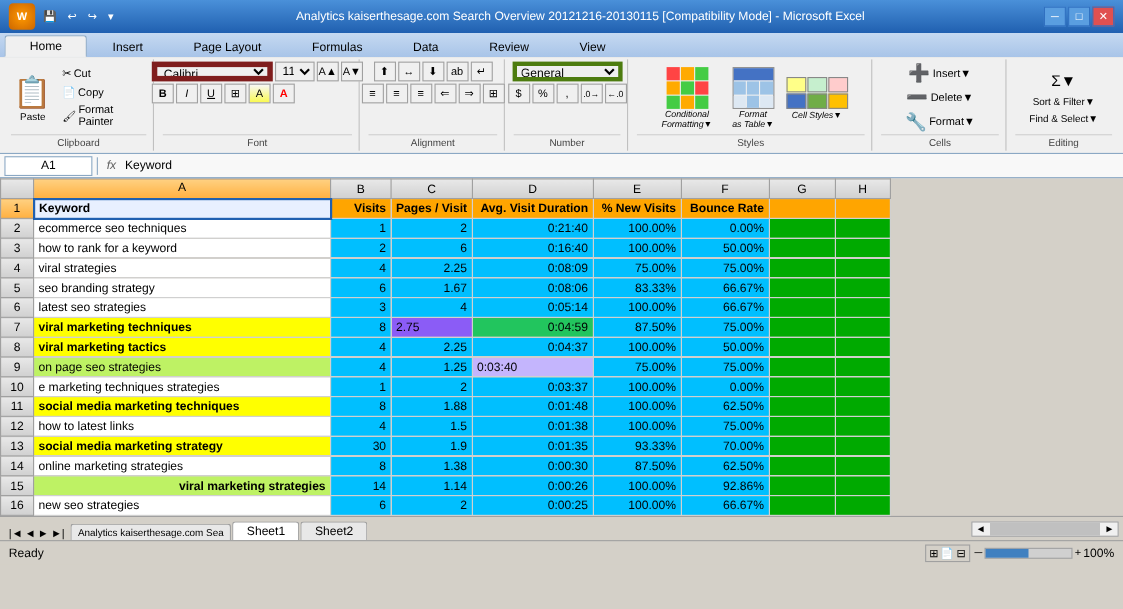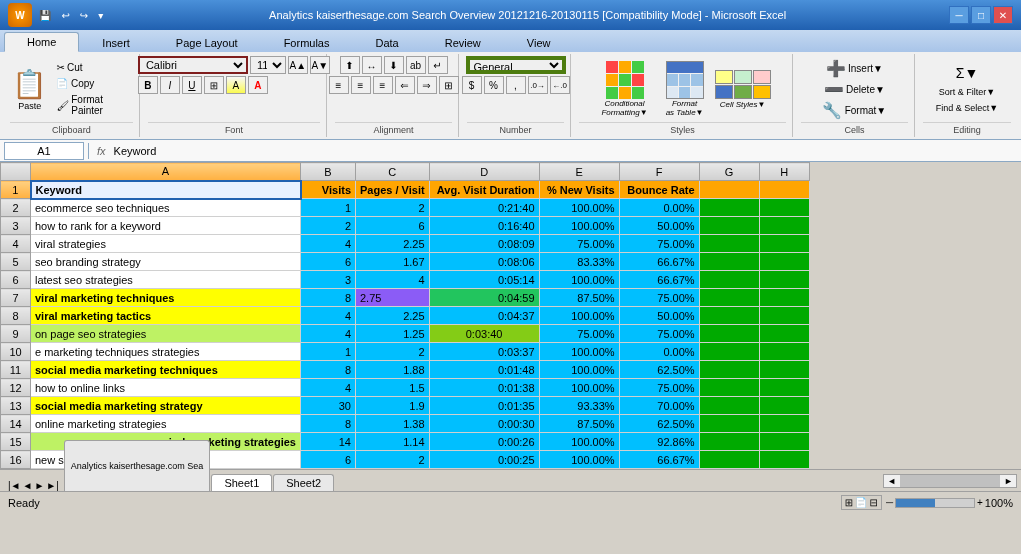--- a/index.html
+++ b/index.html
@@ -185,21 +185,21 @@
     .small-btns { display: flex; flex-direction: column; gap: 1px; }
     .small-btn {
       padding: 1px 4px; cursor: pointer; font-size: 10px; display: flex;
       align-items: center; gap: 2px; border: 1px solid transparent; border-radius: 2px;
     }
 
     .font-group { min-width: 170px; }
     .font-row1 { display: flex; gap: 2px; align-items: center; }
     .font-row2 { display: flex; gap: 2px; align-items: center; }
     .font-selector {
-      width: 110px; height: 18px; border: 2px solid #7f1d1d; font-size: 11px; padding: 0 2px;
+      width: 110px; height: 18px; border: 5px solid #7f1d1d; font-size: 11px; padding: 0 2px;
     }
     .size-selector { width: 36px; height: 18px; border: 1px solid #a0a0a0; font-size: 11px; padding: 0 2px; }
     .fmt-btn {
       width: 20px; height: 18px; border: 1px solid #a0a0a0; background: #f0f0f0;
       font-size: 10px; cursor: pointer; display: flex; align-items: center; justify-content: center;
     }
 
     .number-group { min-width: 110px; }
     .number-format-select { width: 100px; height: 18px; border: 4px solid #4d7c0f; font-size: 11px; }
 
@@ -532,21 +532,21 @@
               <td style="text-align: right; background: rgb(0, 191, 255);">100.00%</td>
               <td style="text-align: right; background: rgb(0, 191, 255);">50.00%</td>
               <td style="text-align: left; background: rgb(0, 170, 0);"></td>
               <td style="text-align: left; background: rgb(0, 170, 0);"></td>
             </tr>
             <tr>
               <th class="row-header">9</th>
               <td style="text-align: left; background: #bef264;">on page seo strategies</td>
               <td style="text-align: right; background: rgb(0, 191, 255);">4</td>
               <td style="text-align: right; background: rgb(0, 191, 255);">1.25</td>
-              <td style="text-align: center; background: #84cc16;">0:03:40</td>
+              <td style="text-align: left; background: #c4b5fd;">0:03:40</td>
               <td style="text-align: right; background: rgb(0, 191, 255);">75.00%</td>
               <td style="text-align: right; background: rgb(0, 191, 255);">75.00%</td>
               <td style="text-align: left; background: rgb(0, 170, 0);"></td>
               <td style="text-align: left; background: rgb(0, 170, 0);"></td>
             </tr>
             <tr>
               <th class="row-header">10</th>
               <td style="text-align: left; background: rgb(255, 255, 255);">e marketing techniques strategies</td>
               <td style="text-align: right; background: rgb(0, 191, 255);">1</td>
               <td style="text-align: right; background: rgb(0, 191, 255);">2</td>
@@ -562,21 +562,21 @@
               <td style="text-align: right; background: rgb(0, 191, 255);">8</td>
               <td style="text-align: right; background: rgb(0, 191, 255);">1.88</td>
               <td style="text-align: right; background: rgb(0, 191, 255);">0:01:48</td>
               <td style="text-align: right; background: rgb(0, 191, 255);">100.00%</td>
               <td style="text-align: right; background: rgb(0, 191, 255);">62.50%</td>
               <td style="text-align: left; background: rgb(0, 170, 0);"></td>
               <td style="text-align: left; background: rgb(0, 170, 0);"></td>
             </tr>
             <tr>
               <th class="row-header">12</th>
-              <td style="text-align: left; background: rgb(255, 255, 255);">how to online links</td>
+              <td style="text-align: left; background: rgb(255, 255, 255);">how to latest links</td>
               <td style="text-align: right; background: rgb(0, 191, 255);">4</td>
               <td style="text-align: right; background: rgb(0, 191, 255);">1.5</td>
               <td style="text-align: right; background: rgb(0, 191, 255);">0:01:38</td>
               <td style="text-align: right; background: rgb(0, 191, 255);">100.00%</td>
               <td style="text-align: right; background: rgb(0, 191, 255);">75.00%</td>
               <td style="text-align: left; background: rgb(0, 170, 0);"></td>
               <td style="text-align: left; background: rgb(0, 170, 0);"></td>
             </tr>
             <tr>
               <th class="row-header">13</th>
@@ -628,21 +628,21 @@
   </div>
 
   <div style="display:flex;align-items:center;background:#d4d0c8;border-top:1px solid #a0a0a0;height:22px;">
     <div style="display:flex;gap:1px;padding:0 4px;align-items:flex-end;height:100%;">
       <div style="font-size:10px;display:flex;align-items:center;gap:2px;padding:0 4px;">
         <span style="cursor:pointer;">|◄</span>
         <span style="cursor:pointer;">◄</span>
         <span style="cursor:pointer;">►</span>
         <span style="cursor:pointer;">►|</span>
       </div>
-      <div class="sheet-tab" style="font-size:9px;padding:20px 6px;">Analytics kaiserthesage.com Sea</div>
+      <div class="sheet-tab" style="font-size:9px;padding:2px 6px;">Analytics kaiserthesage.com Sea</div>
       <div class="sheet-tab active">Sheet1</div>
       <div class="sheet-tab">Sheet2</div>
     </div>
     <div style="flex:1;display:flex;align-items:center;justify-content:flex-end;padding-right:4px;">
       <div style="display:flex;align-items:center;gap:1px;border:1px solid #a0a0a0;background:#f0f0f0;height:14px;">
         <span style="padding:0 3px;cursor:pointer;font-size:9px;">◄</span>
         <div style="width:100px;height:12px;background:#c0c0c0;"></div>
         <span style="padding:0 3px;cursor:pointer;font-size:9px;">►</span>
       </div>
     </div>

